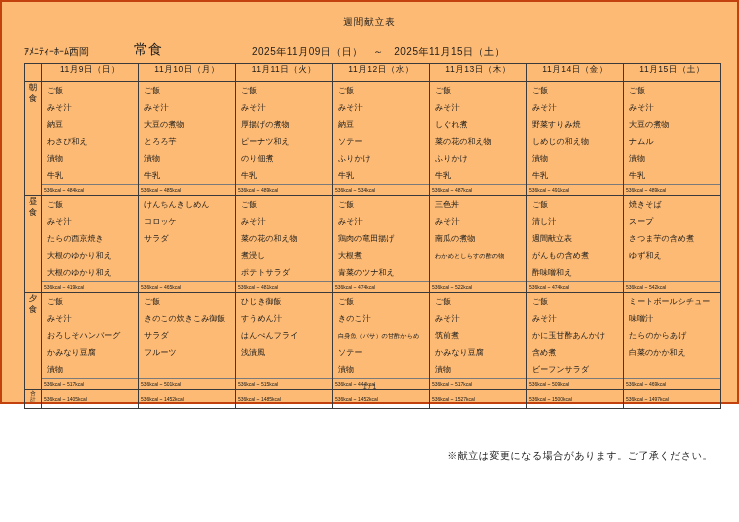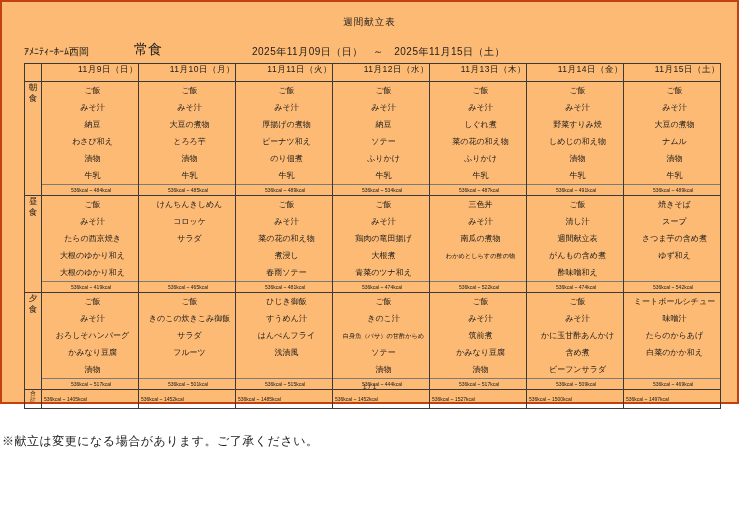--- a/index.html
+++ b/index.html
@@ -56,39 +56,38 @@
     width: 696px;
     font-size: 7.5px;
   }
   table.menu th, table.menu td {
     border: 1px solid #3a3a3a;
     vertical-align: top;
     padding: 0;
   }
   th.daycol {
     height: 17px;
-    text-align: right;
+    text-align: center;
     font-weight: normal;
     font-size: 8.5px;
     letter-spacing: 0.5px;
   }
   th.corner {
     width: 17px;
   }
   td.mealcell {
     width: 17px;
     text-align: center;
     font-size: 8.5px;
     line-height: 1.25;
     padding-top: 4px;
     letter-spacing: 0px;
   }
   td.itemcell {
     padding: 0;
-    text-align: center;
   }
   .items {
     display: block;
   }
   .items .it {
     display: block;
     height: 17px;
     line-height: 17px;
     padding-left: 5px;
     font-size: 8px;
@@ -116,22 +115,23 @@
     padding-top: 2px;
   }
   .total-val {
     font-size: 5px;
     padding-left: 2px;
     height: 18px;
     line-height: 18px;
     white-space: nowrap;
   }
   .note {
-    font-size: 12px;
-    margin-top: 24px;
+    text-align: right;
+    font-size: 10px;
+    margin-top: 40px;
     padding-right: 24px;
     letter-spacing: 0.5px;
   }
   .pagenum {
     text-align: center;
     font-size: 7px;
     position: absolute;
     bottom: 12px;
     left: 0;
     right: 0;
@@ -284,21 +284,21 @@
             <span class="it"></span>
           </div>
           <span class="kcal">536kcal ~ 465kcal</span>
         </td>
         <td class="itemcell">
           <div class="items">
             <span class="it">ご飯</span>
             <span class="it">みそ汁</span>
             <span class="it">菜の花の和え物</span>
             <span class="it">煮浸し</span>
-            <span class="it">春雨ソテー</span>
+            <span class="it">ポテトサラダ</span>
           </div>
           <span class="kcal">536kcal ~ 481kcal</span>
         </td>
         <td class="itemcell">
           <div class="items">
             <span class="it">ご飯</span>
             <span class="it">みそ汁</span>
             <span class="it">鶏肉の竜田揚げ</span>
             <span class="it">大根煮</span>
             <span class="it">青菜のツナ和え</span>

